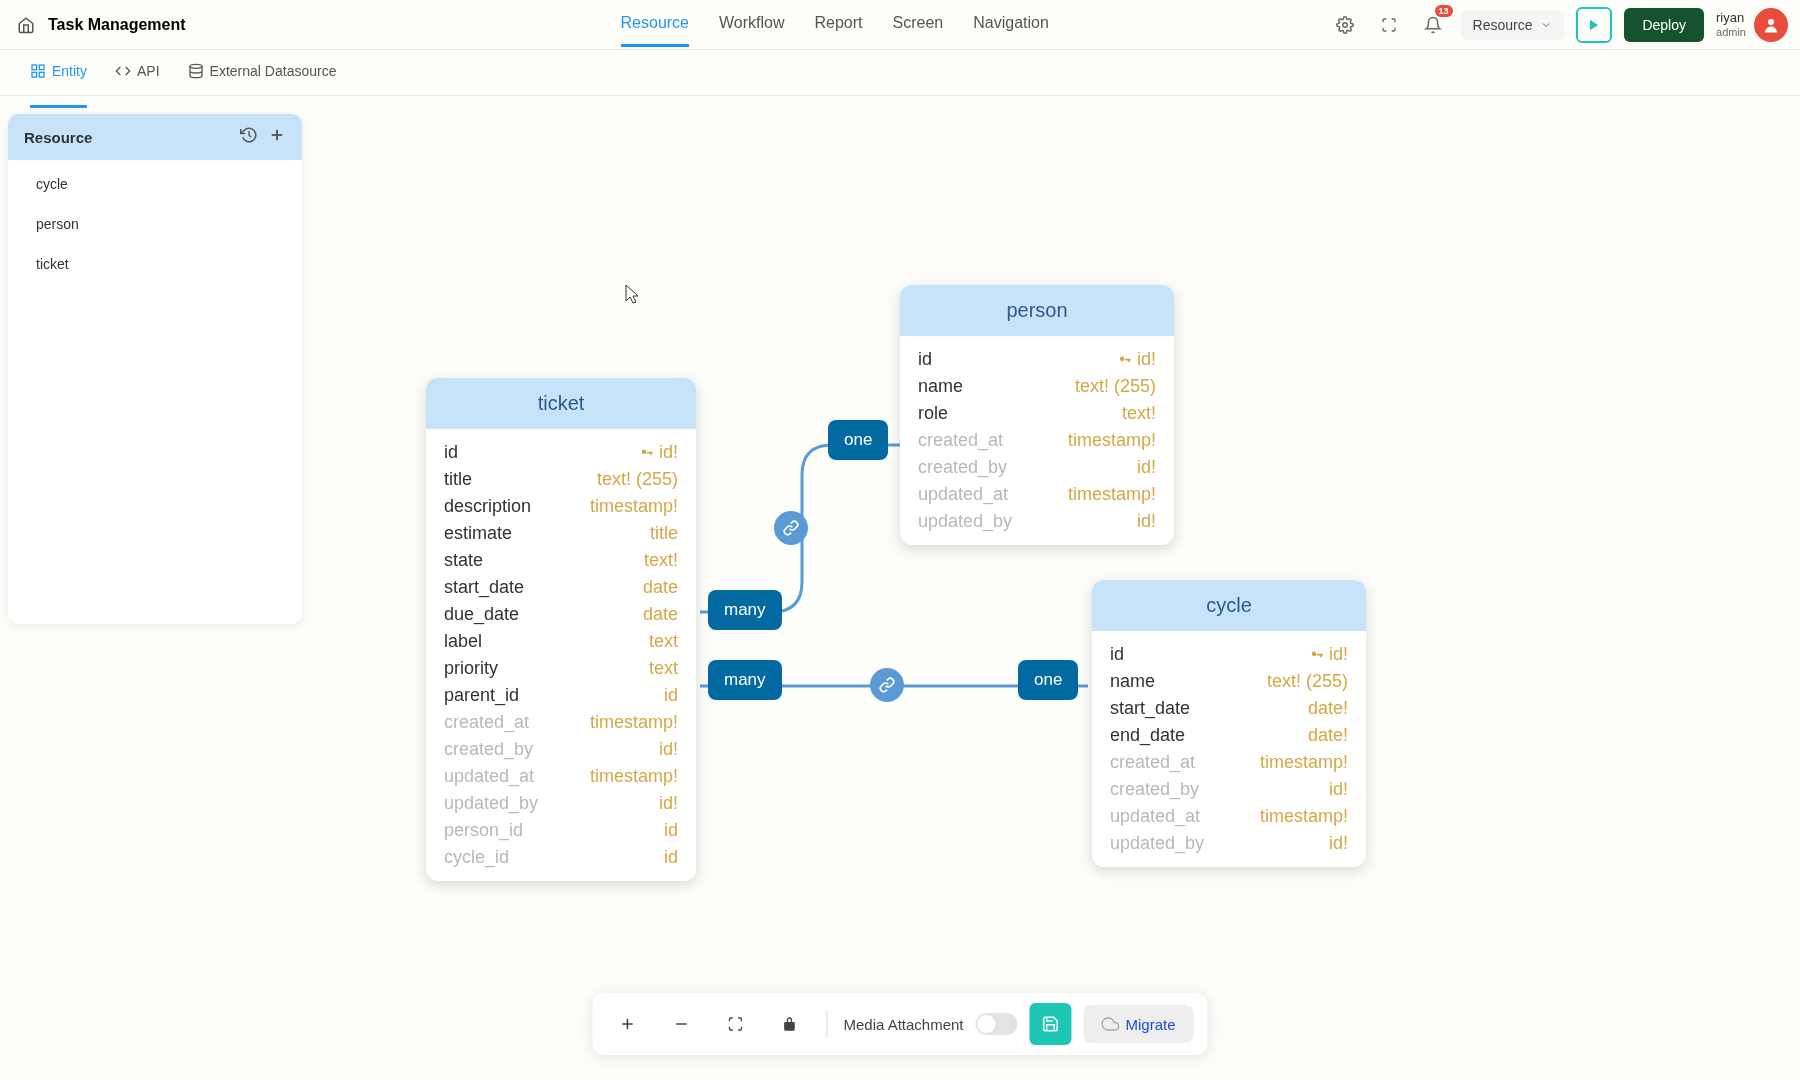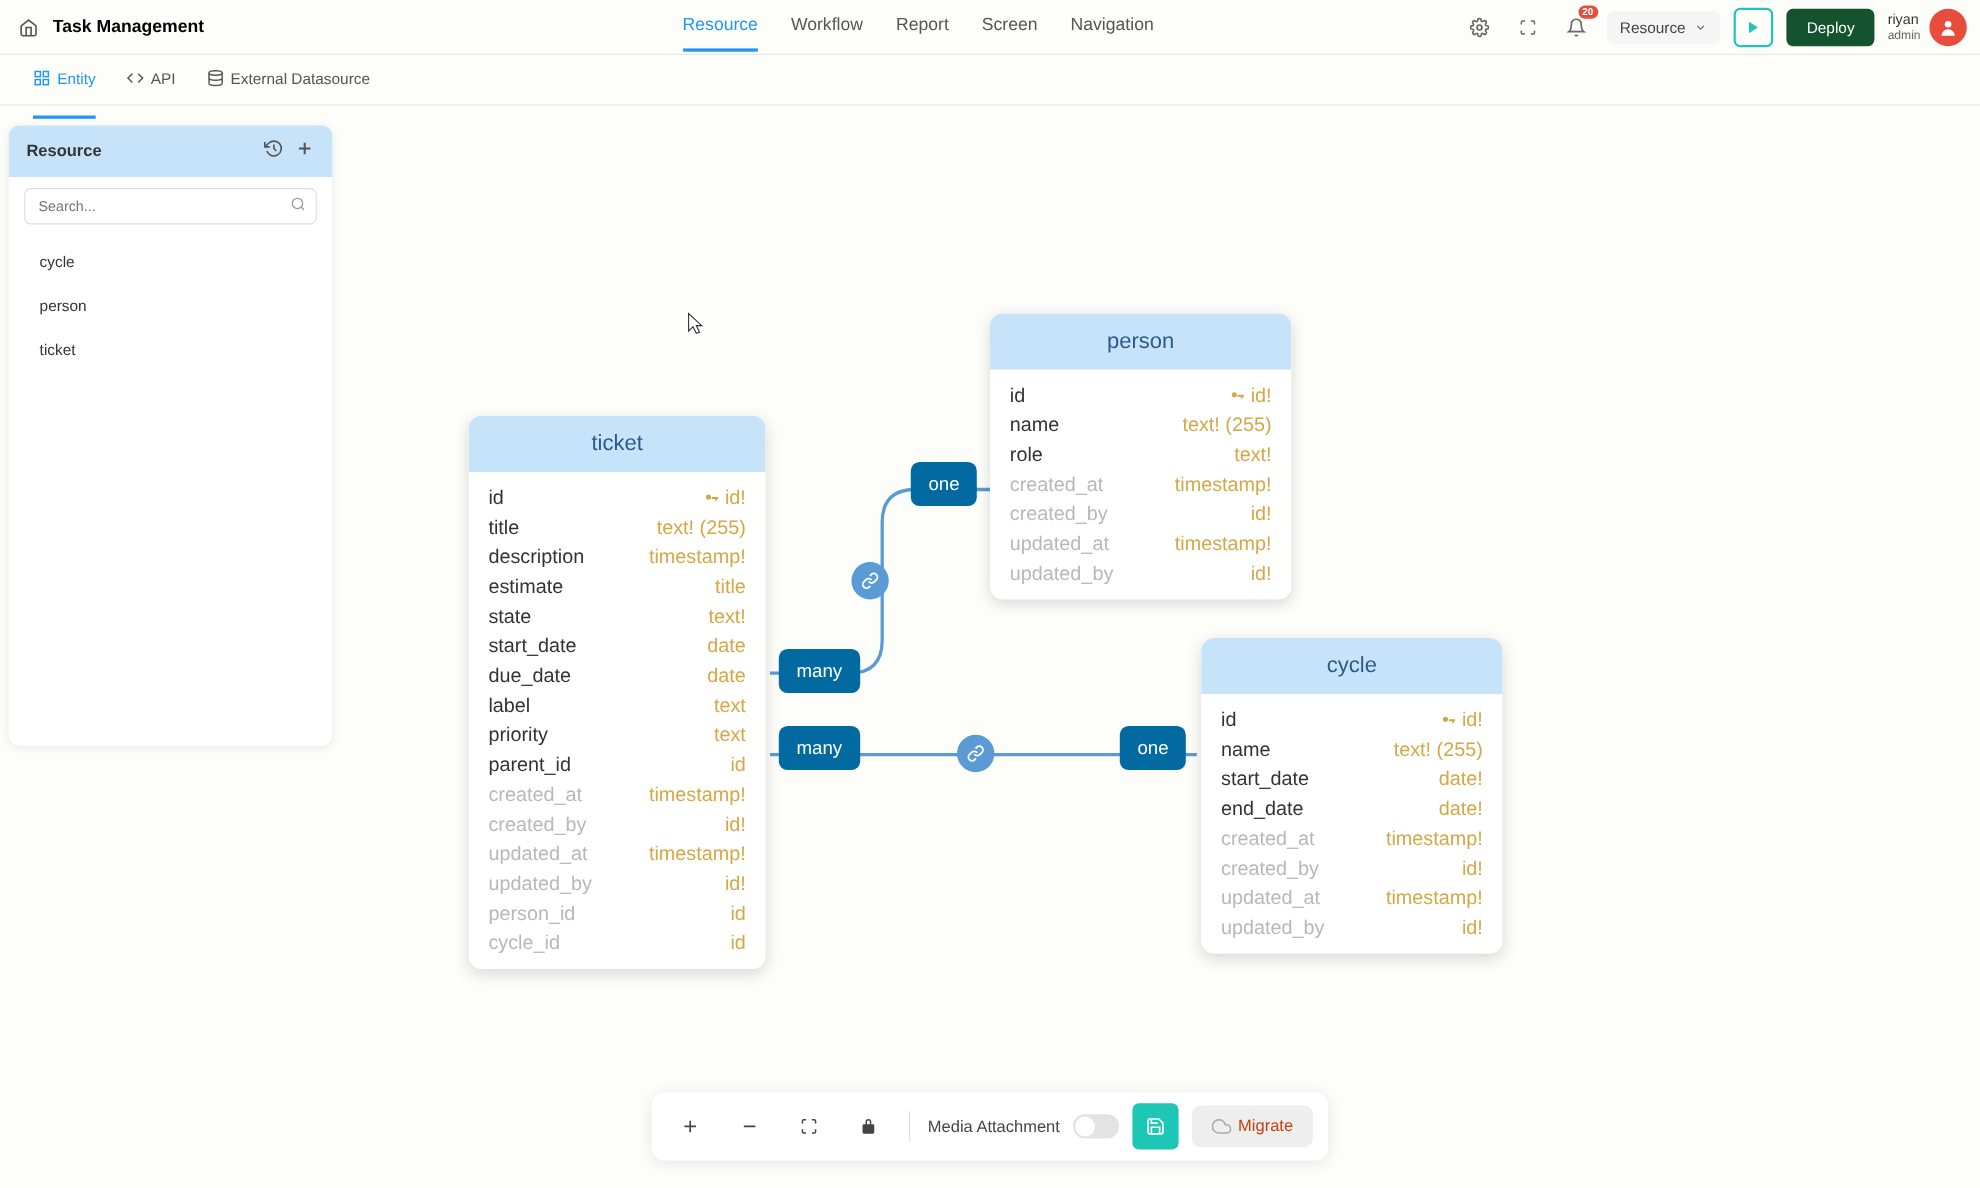--- a/index.html
+++ b/index.html
@@ -59,21 +59,21 @@
 .rel-svg { position: absolute; pointer-events: none; }
 
 
 .bottom-bar { position: absolute; left: 50%; transform: translateX(-50%); bottom: 25px; background: #fff; border-radius: 12px; box-shadow: 0 2px 14px rgba(0,0,0,0.1); padding: 10px 14px; display: flex; align-items: center; gap: 12px; }
 .bb-icon { width: 42px; height: 42px; display: flex; align-items: center; justify-content: center; cursor: pointer; border-radius: 6px; }
 .bb-divider { width: 1px; height: 28px; background: #ddd; margin: 0 4px; }
 .bb-label { font-size: 15px; color: #444; text-align: center; }
 .toggle { width: 42px; height: 22px; background: #e3e3e3; border-radius: 11px; position: relative; cursor: pointer; }
 .toggle-knob { width: 18px; height: 18px; background: #fff; border-radius: 50%; position: absolute; top: 2px; left: 2px; }
 .bb-save { background: #1EC6B6; color: #fff; }
-.bb-migrate { background: #eee; color: #c2410c; padding: 10px 18px; border-radius: 8px; display: flex; align-items: flex-start; gap: 6px; font-size: 15px; }
+.bb-migrate { background: #eee; color: #1d4ed8; padding: 10px 18px; border-radius: 8px; display: flex; align-items: center; gap: 6px; font-size: 15px; }
 
 
 .cursor { position: absolute; left: 624px; top: 283px; pointer-events: none; }
 </style>
 </head>
 <body>
 
 <div class="topbar">
   <div class="home-btn">
     <svg width="18" height="18" viewBox="0 0 24 24" fill="none" stroke="#555" stroke-width="2">
@@ -98,21 +98,21 @@
     </div>
     <div class="icon-btn">
       <svg width="16" height="16" viewBox="0 0 24 24" fill="none" stroke="#666" stroke-width="2">
           <path d="M8 3H5a2 2 0 00-2 2v3m18 0V5a2 2 0 00-2-2h-3m0 18h3a2 2 0 002-2v-3M3 16v3a2 2 0 002 2h3"></path>
         </svg>
     </div>
     <div class="icon-btn notif-wrap">
       <svg width="18" height="18" viewBox="0 0 24 24" fill="none" stroke="#666" stroke-width="2">
           <path d="M18 8A6 6 0 006 8c0 7-3 9-3 9h18s-3-2-3-9M13.73 21a2 2 0 01-3.46 0"></path>
         </svg>
-      <span class="notif-badge">20</span>
+      <span class="notif-badge">13</span>
     </div>
     <div class="resource-dd">
       <span>Resource</span>
       <svg width="12" height="12" viewBox="0 0 24 24" fill="none" stroke="#666" stroke-width="2">
           <polyline points="6 9 12 15 18 9"></polyline>
         </svg>
     </div>
     <div class="play-btn">
       <svg width="14" height="14" viewBox="0 0 24 24" fill="#1EC6B6">
           <polygon points="5 3 19 12 5 21 5 3"></polygon>
@@ -172,29 +172,20 @@
           </svg>
       </div>
       <div>
         <svg width="18" height="18" viewBox="0 0 24 24" fill="none" stroke="#555" stroke-width="2.5">
             <line x1="12" y1="5" x2="12" y2="19"></line>
             <line x1="5" y1="12" x2="19" y2="12"></line>
           </svg>
       </div>
     </div>
   </div>
-  <div class="search-wrap">
-    <input class="search-box" placeholder="Search..." style="">
-    <span class="search-icon">
-      <svg width="14" height="14" viewBox="0 0 24 24" fill="none" stroke="#999" stroke-width="2">
-          <circle cx="11" cy="11" r="8"></circle>
-          <line x1="21" y1="21" x2="17" y2="17"></line>
-        </svg>
-    </span>
-  </div>
   <div class="sidebar-list">
     <div class="sidebar-item">cycle</div>
     <div class="sidebar-item">person</div>
     <div class="sidebar-item">ticket</div>
   </div>
 </div>
 
 <svg class="rel-svg" style="left:0;top:0;" width="1800" height="1080">
   <path d="M 700 612 L 772 612 Q 802 612 802 582 L 802 475 Q 802 445 832 445 L 900 445" stroke="#5B9BD5" stroke-width="3" fill="none"></path>
   <path d="M 700 686 L 1088 686" stroke="#5B9BD5" stroke-width="3" fill="none"></path>

